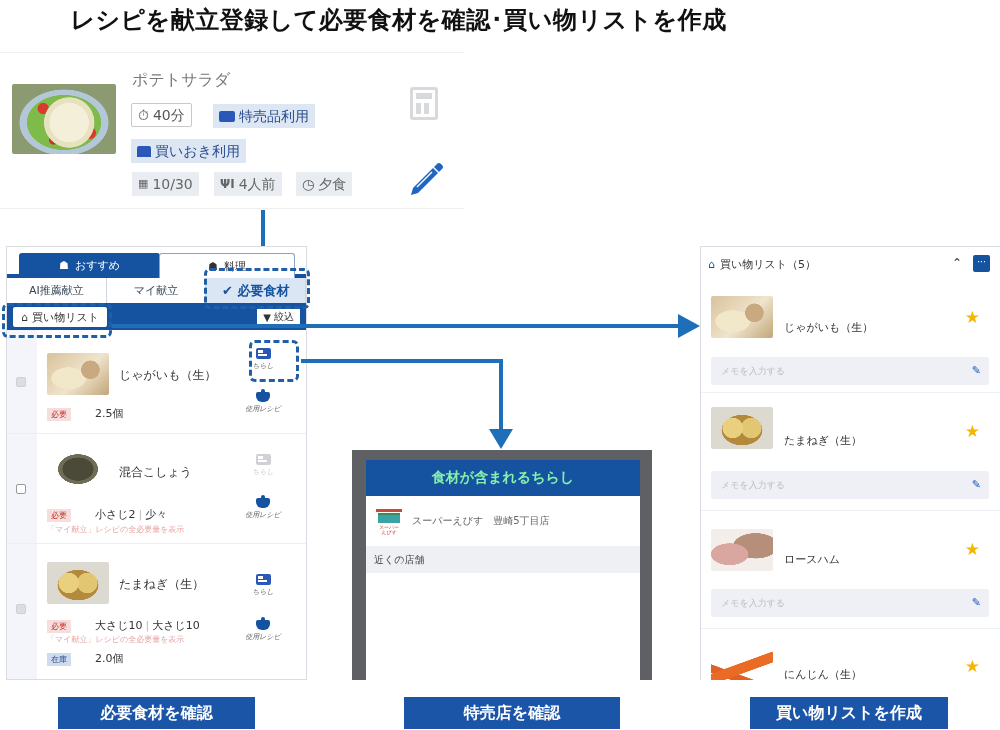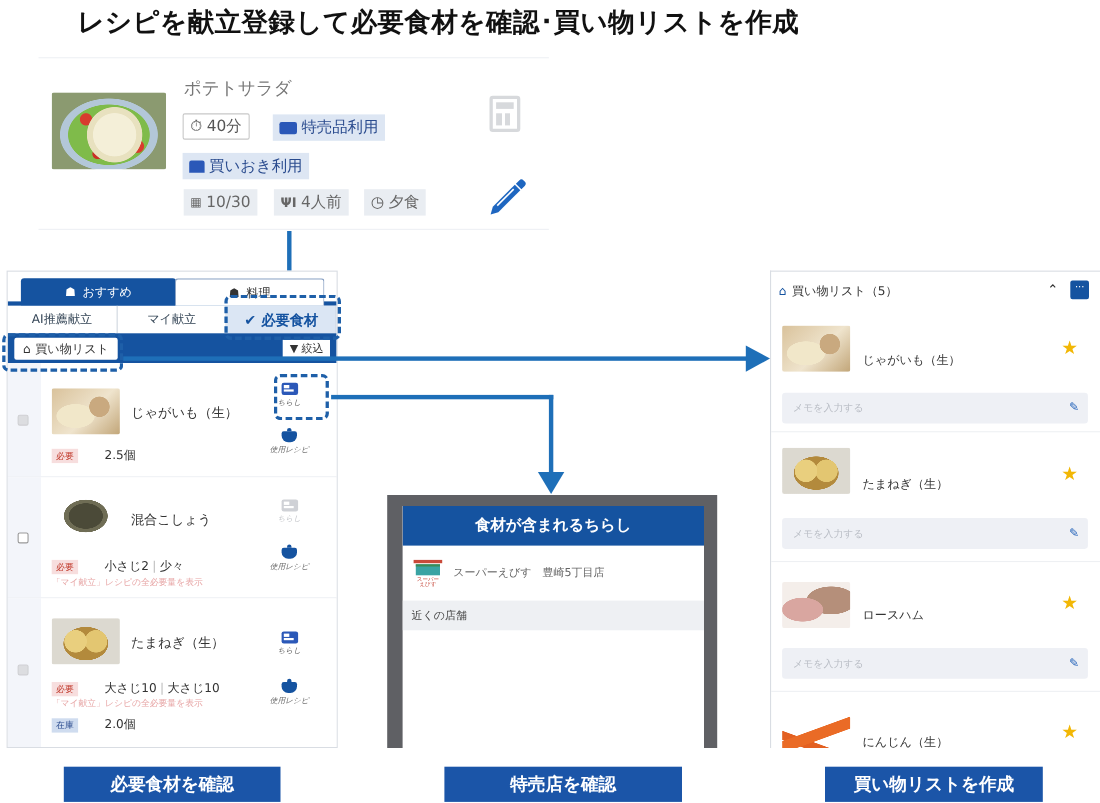--- a/index.html
+++ b/index.html
@@ -4,21 +4,21 @@
 <style>
   * { box-sizing: border-box; margin: 0; padding: 0; }
   html, body { width: 1000px; height: 730px; background: #ffffff; overflow: hidden; }
   body { position: relative; font-family: "DejaVu Sans", "Liberation Sans", sans-serif; color: #333; }
 
   .main-title { position: absolute; left: 0; top: 4px; width: 797px; text-align: center;
     font-size: 24px; font-weight: bold; color: #111; letter-spacing: 0.5px; }
 
   
   .recipe-card { position: absolute; left: 0; top: 52px; width: 464px; height: 157px;
-    border-top: 1px solid #eef0f4; border-bottom: 1px solid #eef0f4; background: #fff; margin-left: 35px; }
+    border-top: 1px solid #eef0f4; border-bottom: 1px solid #eef0f4; background: #fff; }
   .recipe-photo { position: absolute; left: 12px; top: 31px; width: 104px; height: 70px; border-radius: 2px;
     background: radial-gradient(circle at 55% 55%, #f4efd8 0 28%, #e8e1bf 29% 36%, transparent 37%),
                 radial-gradient(circle at 30% 35%, #d83b2e 0 6%, transparent 7%),
                 radial-gradient(circle at 75% 70%, #d83b2e 0 6%, transparent 7%),
                 radial-gradient(circle at 40% 80%, #c93026 0 5%, transparent 6%),
                 radial-gradient(ellipse at 50% 55%, #7fbb4a 0 50%, #b3c7d8 51% 60%, #8b9a70 61%); }
   .recipe-name { position: absolute; left: 132px; top: 17px; font-size: 16px; color: #777; }
   .chip { position: absolute; height: 24px; padding: 0 6px; font-size: 14px; line-height: 24px;
     display: flex; align-items: center; gap: 4px; white-space: nowrap; }
   .chip-time { left: 131px; top: 50px; border: 1px solid #c8c8c8; background: #fff; color: #555; border-radius: 2px; }
@@ -67,21 +67,21 @@
   .flyer-btn .ico::before { content: ""; position: absolute; left: 2px; top: 2px; width: 5px; height: 3px; background: #fff; }
   .flyer-btn .ico::after { content: ""; position: absolute; left: 2px; top: 6px; width: 9px; height: 2px; background: #fff; }
   .flyer-btn.disabled .ico { background: #cfd1d6; }
   .flyer-btn.disabled { color: #c6c8cc; }
   .recipe-btn .ico { display: block; margin: 0 auto 2px; width: 14px; height: 10px; background: #1553a0; border-radius: 2px 2px 6px 6px; position: relative; }
   .recipe-btn .ico::before { content: ""; position: absolute; left: 5px; top: -3px; width: 4px; height: 3px; background: #1553a0; border-radius: 2px 2px 0 0; }
 
   
   .modal-back { position: absolute; left: 352px; top: 450px; width: 300px; height: 230px; background: #5f6064; }
   .modal { position: absolute; left: 366px; top: 460px; width: 274px; height: 220px; background: #fff; overflow: hidden; }
-  .modal-head { height: 36px; background: #1553a0; color: #ffffff; font-size: 14px; font-weight: bold; display: flex; align-items: center; justify-content: center; }
+  .modal-head { height: 36px; background: #1553a0; color: #86efac; font-size: 14px; font-weight: bold; display: flex; align-items: center; justify-content: center; }
   .modal-sec { height: 27px; background: #eef0f3; font-size: 10px; color: #444; display: flex; align-items: center; justify-content: space-between; padding: 0 8px; }
   .modal-sec .link { color: #1553a0; text-decoration: underline; }
   .modal-sec .pipe { color: #bbb; margin: 0 3px; }
   .store-row { height: 50px; display: flex; align-items: center; gap: 10px; padding-left: 10px; font-size: 10px; color: #666; }
   .store-logo { width: 26px; height: 28px; position: relative; }
   .store-logo .roof { position: absolute; left: 0; top: 2px; width: 26px; height: 3px; background: #c94a3a; }
   .store-logo .body { position: absolute; left: 2px; top: 6px; width: 22px; height: 10px; background: #3aa3a3; border-top: 2px solid #3d8a56; }
   .store-logo .txt { position: absolute; left: 1px; top: 18px; width: 24px; font-size: 5px; color: #c0392b; text-align: center; line-height: 5px; }
   .near-card { margin: 15px 10px 0 10px; height: 50px; border: 1px solid #dadde2; border-radius: 3px; display: flex; align-items: center; gap: 10px; padding-left: 8px; }
   .near-info .nm { font-size: 10px; color: #555; }

